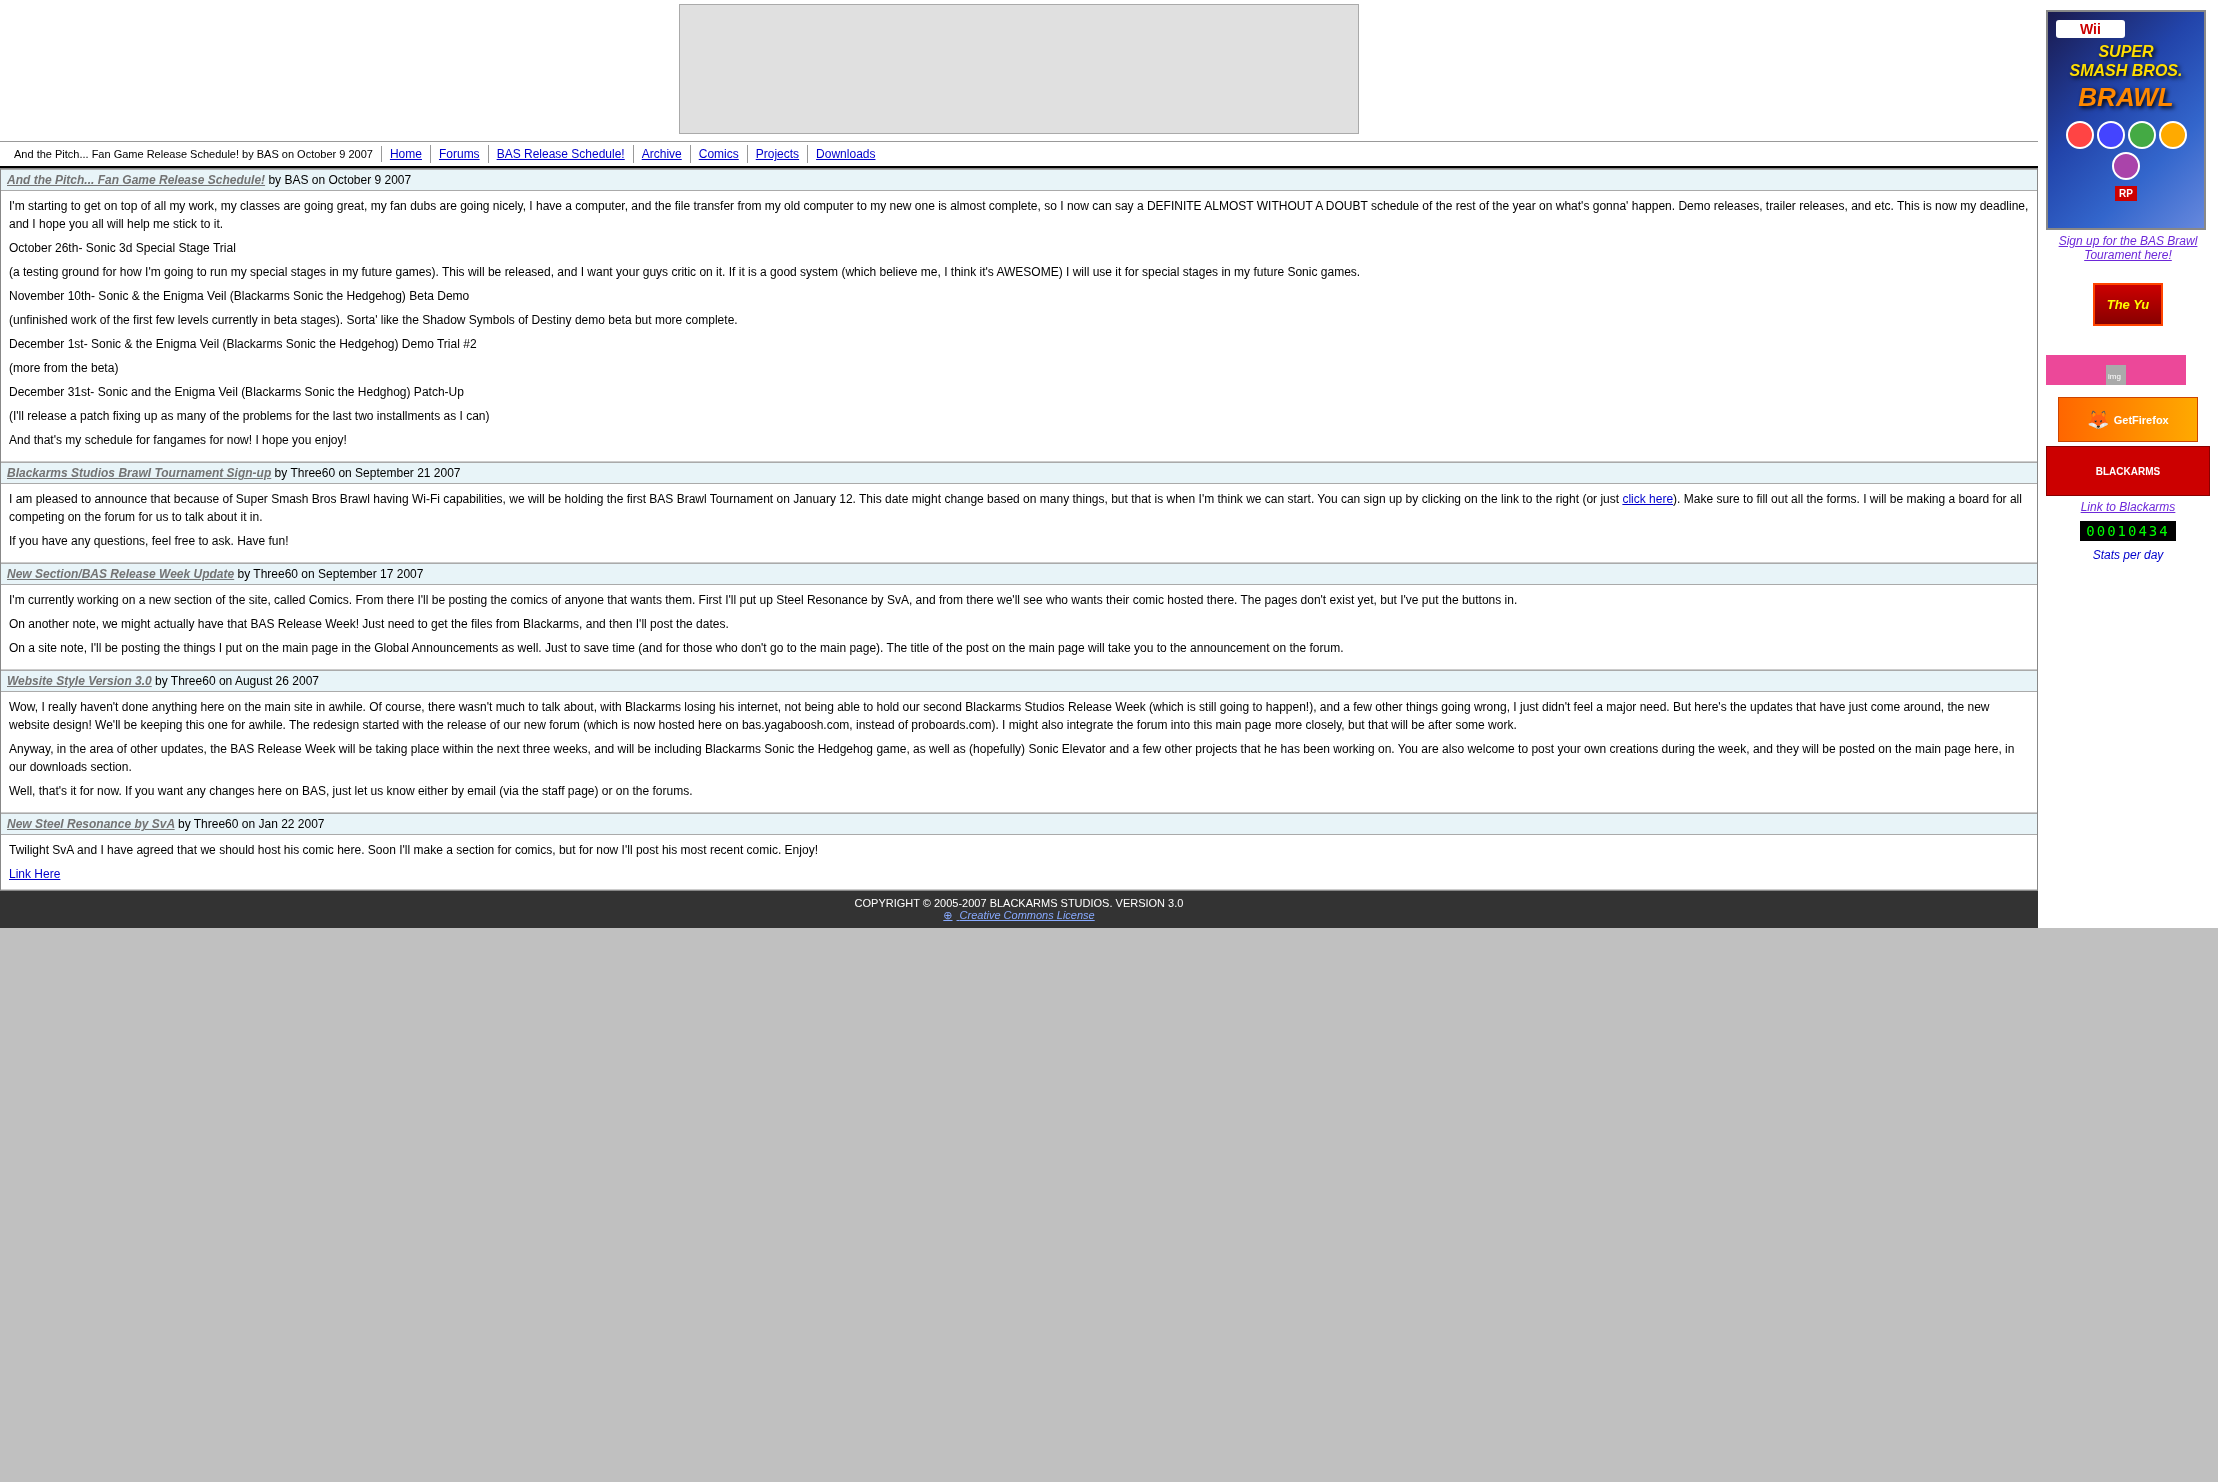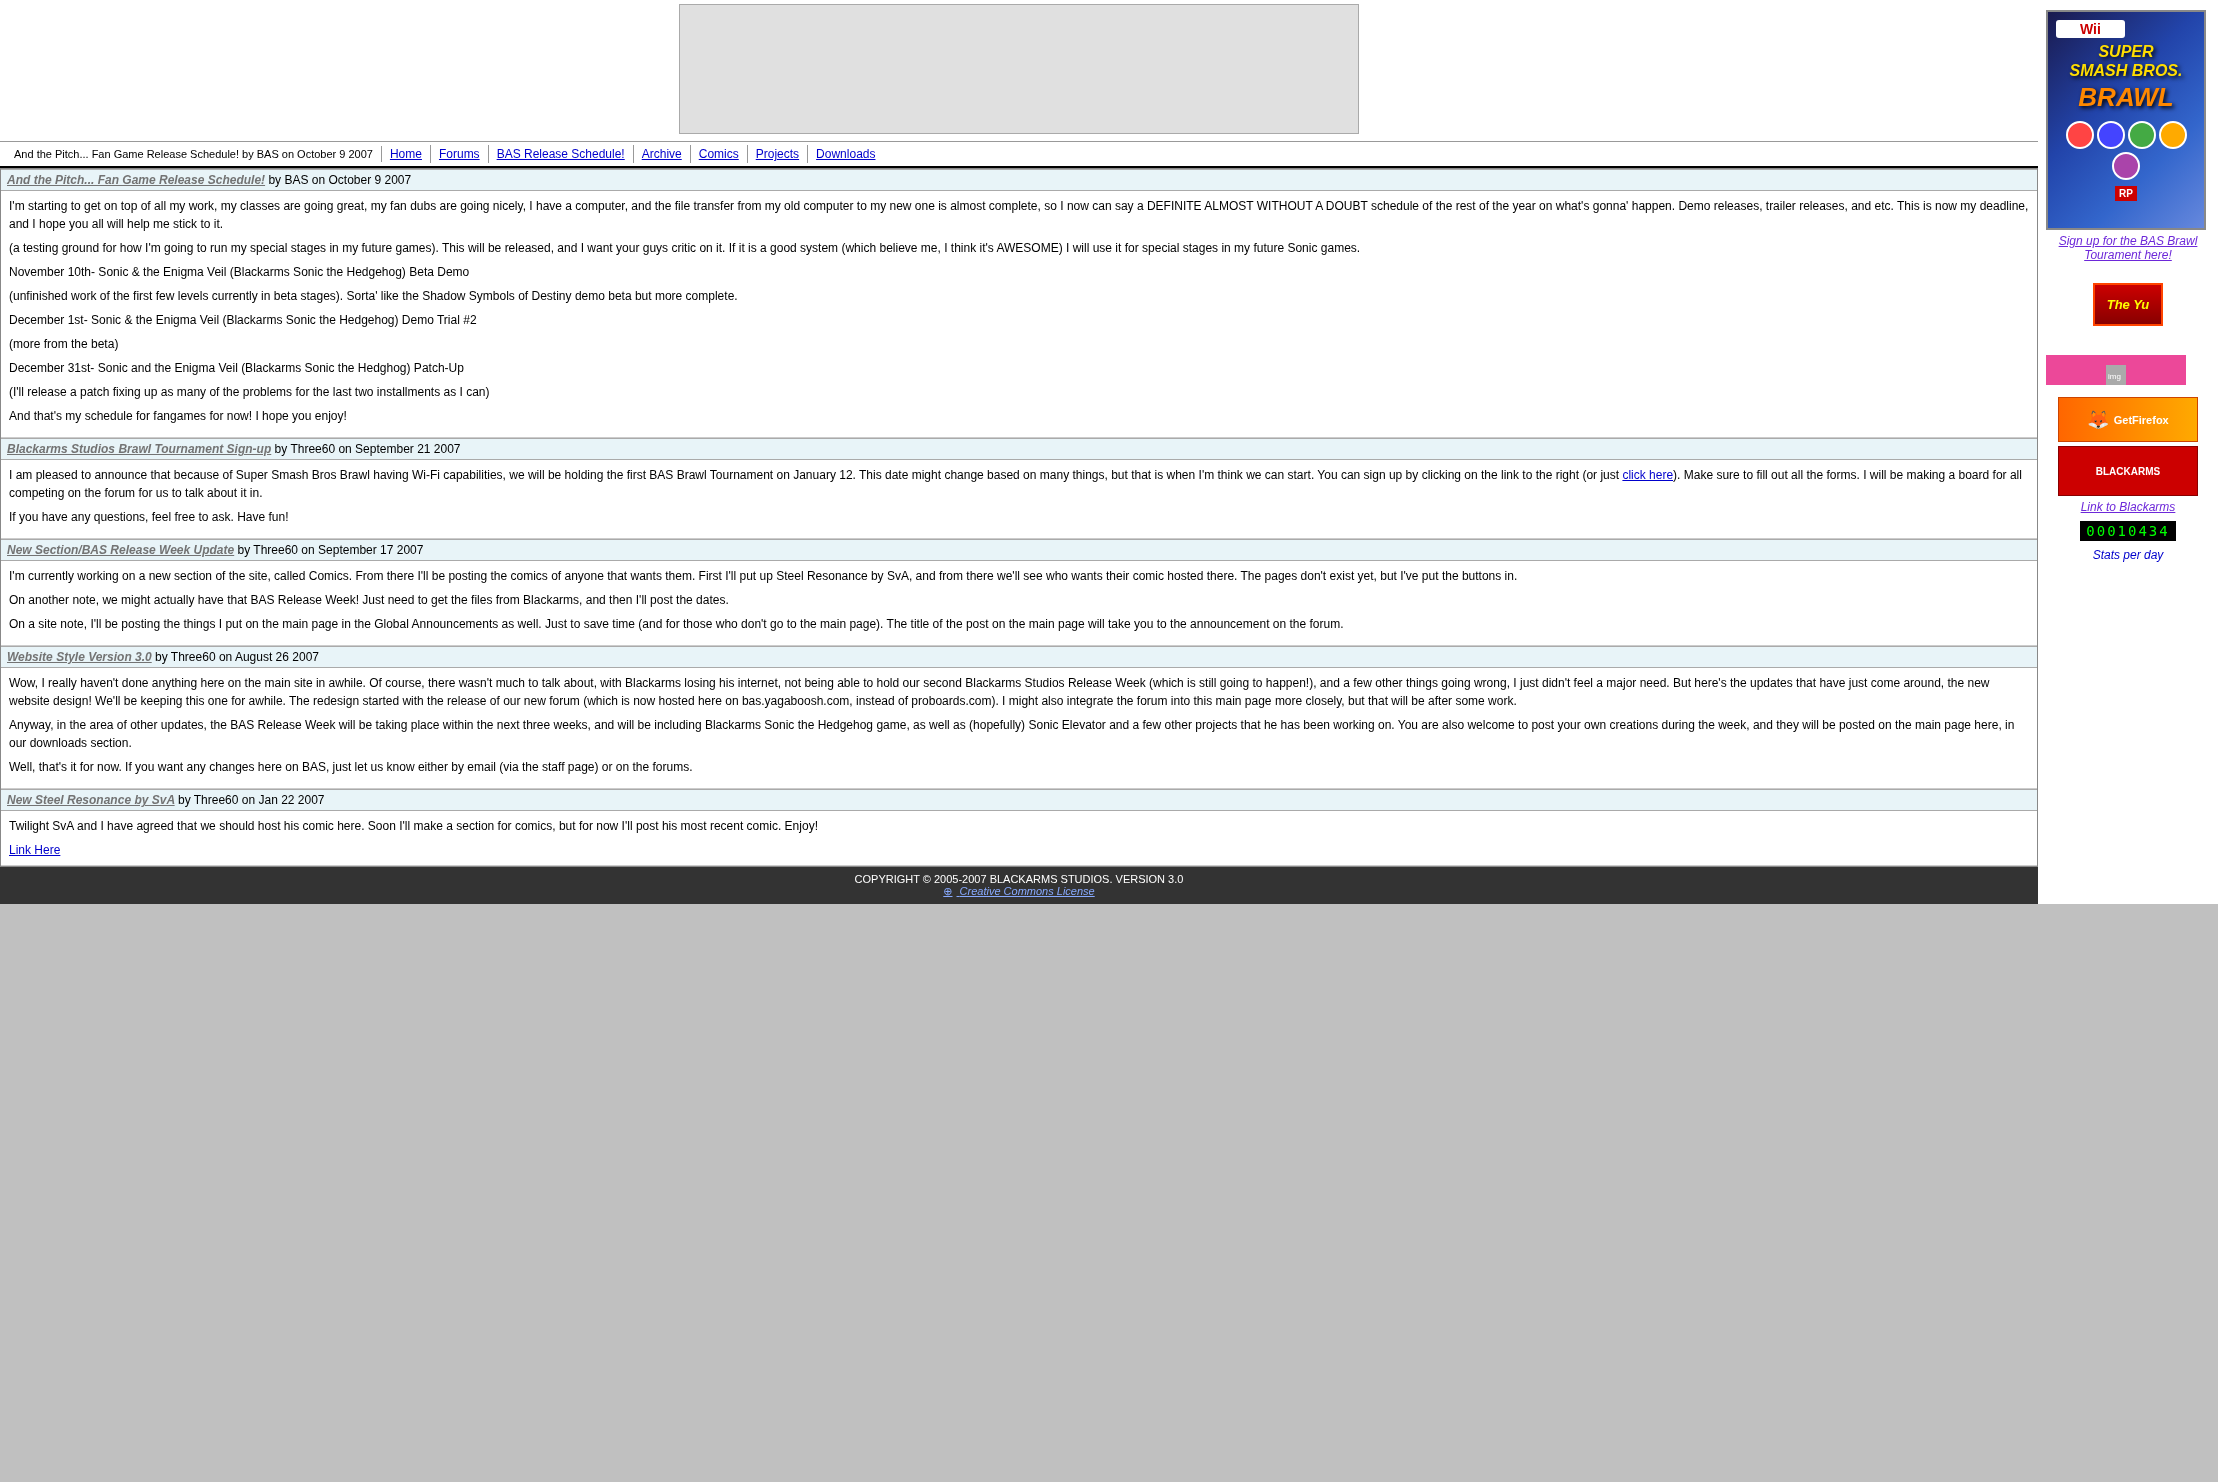--- a/index.html
+++ b/index.html
@@ -157,21 +157,21 @@
       background: #000;
       color: #00ff00;
       font-family: monospace;
       font-size: 14px;
       padding: 2px 6px;
       display: inline-block;
       margin: 3px 0;
       letter-spacing: 2px;
     }
     .link-blackarms-img {
-      width: 140px;
+      width: 164px;
       height: 50px;
       background: #cc0000;
       display: flex;
       align-items: center;
       justify-content: center;
       color: #fff;
       font-weight: bold;
       font-size: 11px;
       margin: 3px auto;
       border: 1px solid #880000;
@@ -208,20 +208,21 @@
     </div>
 
     <div id="posts">
 
       <div class="post-header">
         <span class="post-header-title">And the Pitch... Fan Game Release Schedule!</span>
         <span class="by-line"> <span>by BAS on October 9 2007</span></span>
       </div>
       <div class="post-body">
         <p>I'm starting to get on top of all my work, my classes are going great, my fan dubs are going nicely, I have a computer, and the file transfer from my old computer to my new one is almost complete, so I now can say a DEFINITE ALMOST WITHOUT A DOUBT schedule of the rest of the year on what's gonna' happen. Demo releases, trailer releases, and etc. This is now my deadline, and I hope you all will help me stick to it.</p>
+        <p>October 26th- Sonic 3d Special Stage Trial</p>
         <p>(a testing ground for how I'm going to run my special stages in my future games). This will be released, and I want your guys critic on it. If it is a good system (which believe me, I think it's AWESOME) I will use it for special stages in my future Sonic games.</p>
         <p>November 10th- Sonic &amp; the Enigma Veil (Blackarms Sonic the Hedgehog) Beta Demo</p>
         <p>(unfinished work of the first few levels currently in beta stages). Sorta' like the Shadow Symbols of Destiny demo beta but more complete.</p>
         <p>December 1st- Sonic &amp; the Enigma Veil (Blackarms Sonic the Hedgehog) Demo Trial #2</p>
         <p>(more from the beta)</p>
         <p>December 31st- Sonic and the Enigma Veil (Blackarms Sonic the Hedghog) Patch-Up</p>
         <p>(I'll release a patch fixing up as many of the problems for the last two installments as I can)</p>
         <p>And that's my schedule for fangames for now! I hope you enjoy!</p>
       </div>
 

